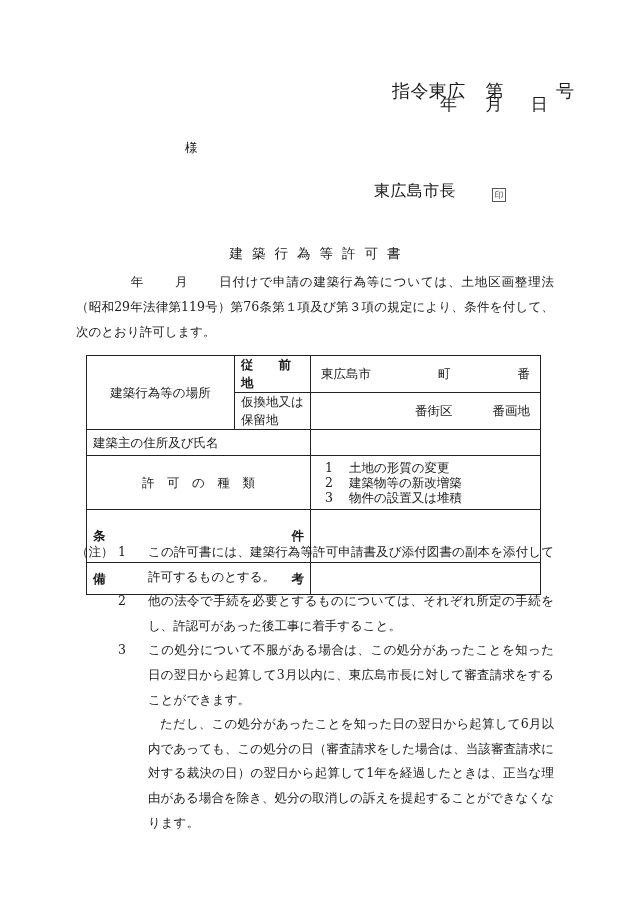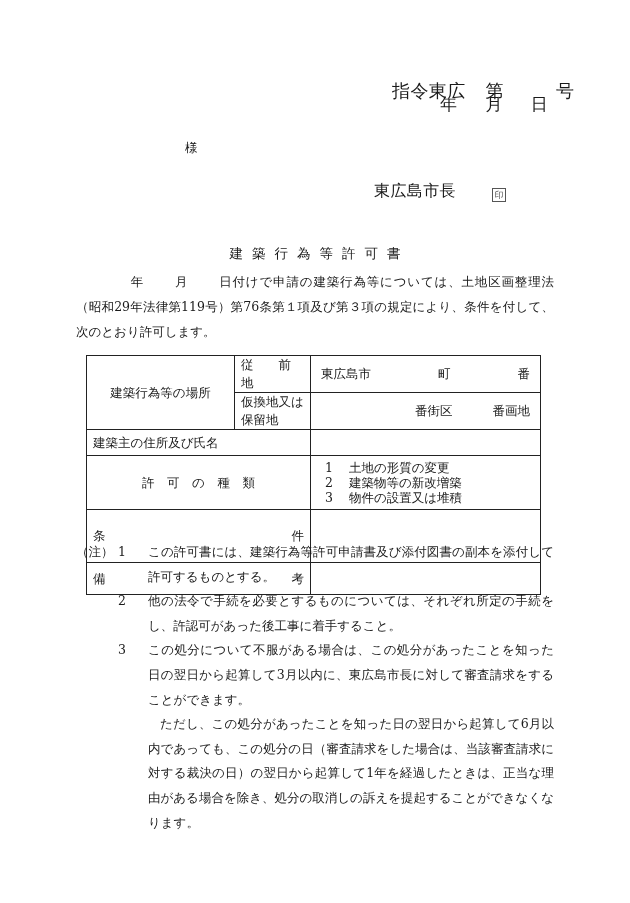--- a/index.html
+++ b/index.html
@@ -125,20 +125,21 @@
     border: 1px solid #222;
     padding: 0 6px;
     vertical-align: middle;
     line-height: 18px;
   }
   .col-label { width: 148px; }
   .col-sub   { width: 76px; }
   .lbl-spread {
     display: flex;
     justify-content: space-between;
+    font-weight: bold;
   }
   .lbl-center { text-align: center; }
   .cell-h30 { height: 25px; }
   .cell-h34 { height: 31px; }
   .cell-h56 { height: 52px; }
   .val-spread {
     display: flex;
     justify-content: space-between;
     padding: 0 4px;
     gap: 40px;

